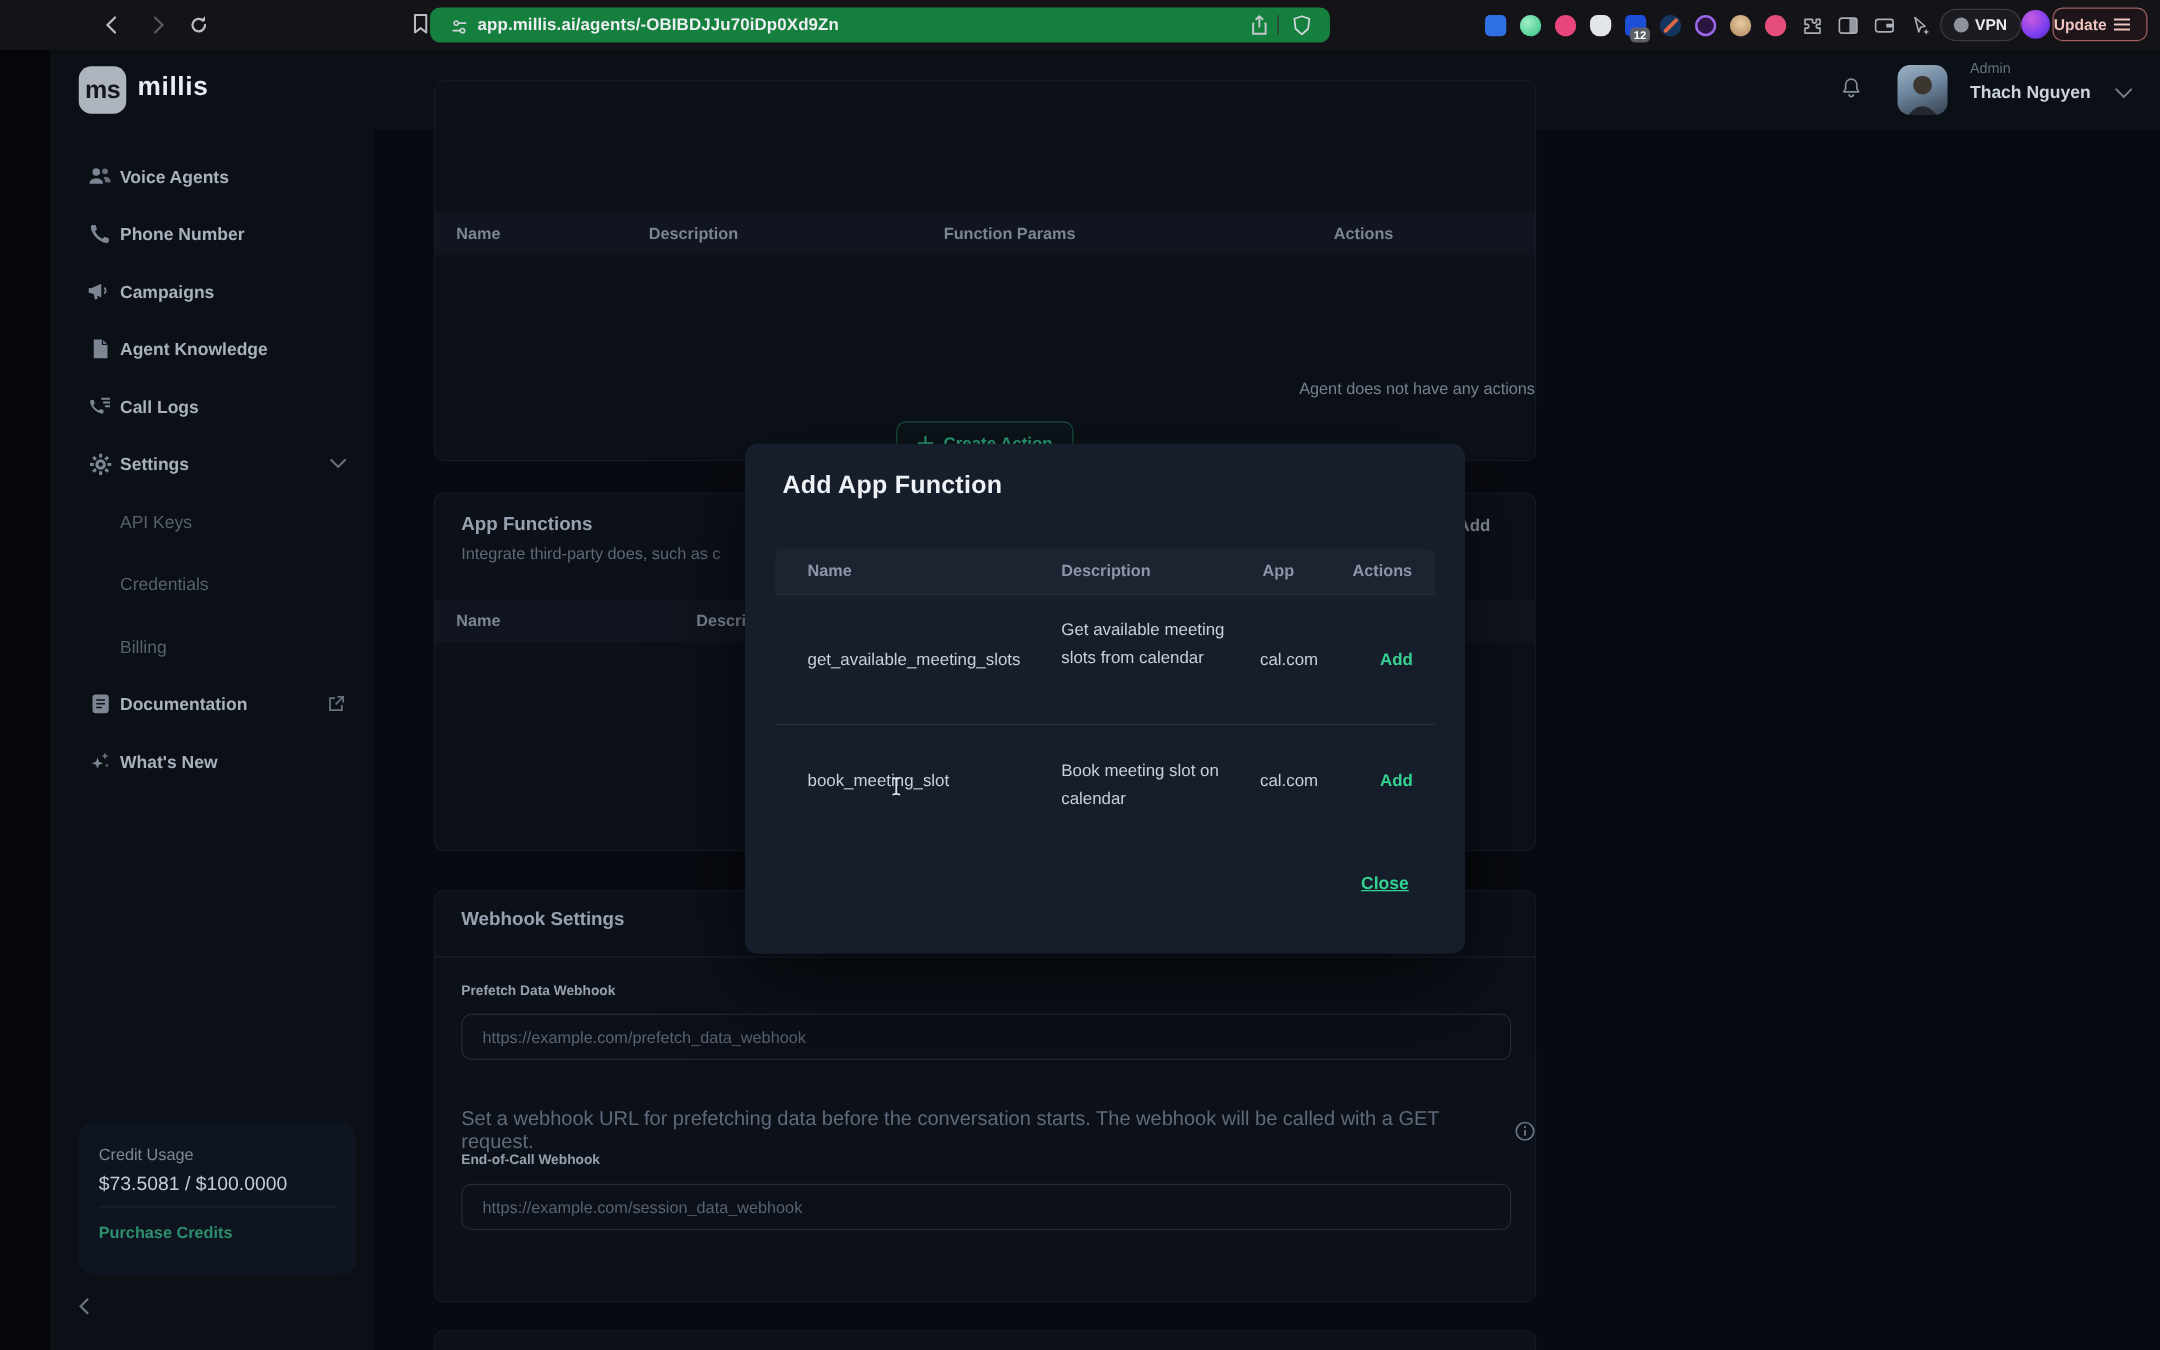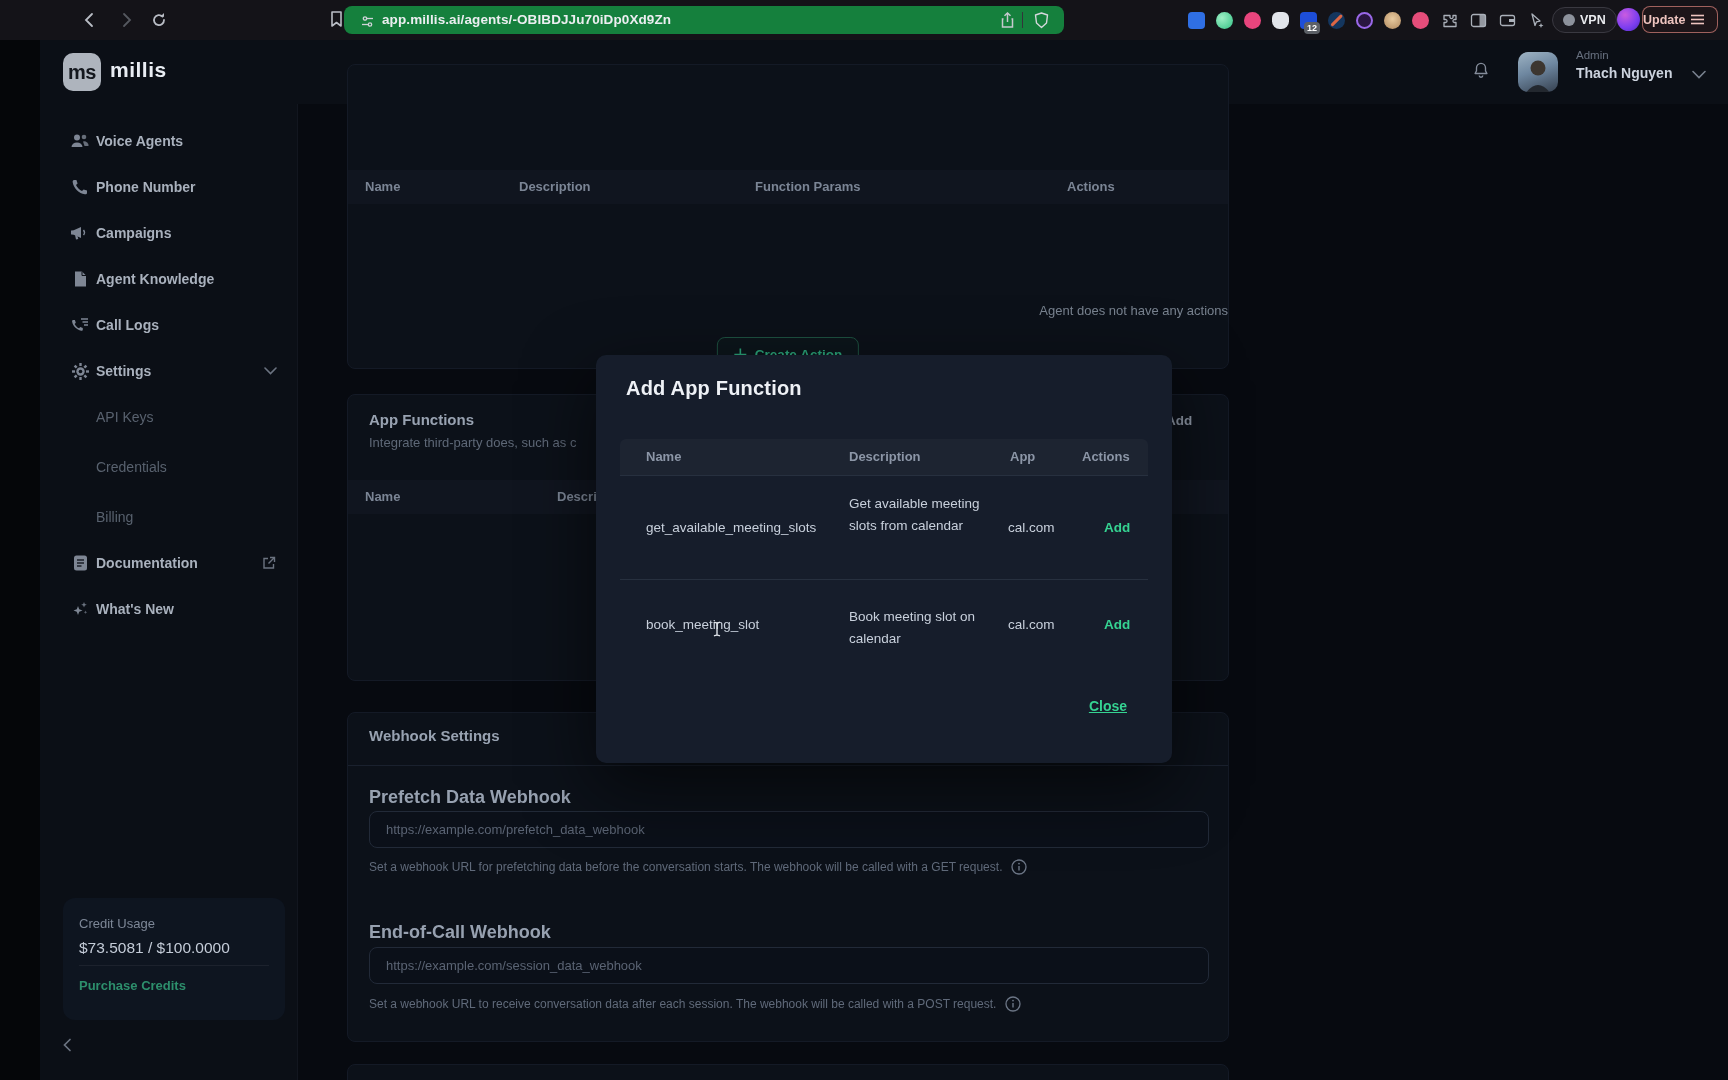--- a/index.html
+++ b/index.html
@@ -29,24 +29,24 @@
   .nav-item .lbl { position:absolute; left:56px; font-size:14px; font-weight:600; color:#a9b1bd; }
   .nav-item .lbl.sub { color:#58616e; font-weight:500; }
   .credit-card { position:absolute; left:23px; top:794px; width:222px; height:122px; background:#0e1520; border-radius:12px; padding:18px 16px; }
   .main { position:absolute; left:258px; top:64px; width:1430px; height:976px; }
   .card { position:absolute; left:49px; width:882px; background:#0c1119; border:1px solid #141a26; border-radius:8px; }
   .strip { position:absolute; left:0; width:880px; height:34px; background:#10151f; }
   .colhead { position:absolute; top:0; line-height:34px; font-size:13px; font-weight:600; color:#7b8595; }
   .sec-title { font-size:15px; font-weight:700; color:#98a2b1; }
   .sec-sub { font-size:13px; color:#5e6877; }
   .divider { position:absolute; left:0; width:880px; height:1px; background:#1a212e; }
-  .field-label { font-size:18px; font-weight:600; color:#97a1b0; }
+  .field-label { font-size:11px; font-weight:600; color:#97a1b0; }
   .whk-input { position:absolute; left:21px; width:840px; height:37px; background:#0b1019; border:1px solid #222a38; border-radius:8px; color:#c7cfdb; font-size:13px; padding:0 16px; outline:none; font-family:"Liberation Sans","DejaVu Sans",sans-serif; }
   .whk-input::placeholder { color:#5a6373; }
-  .help-row { position:absolute; left:21px; display:flex; align-items:center; gap:9px; font-size:12px; color:#606a7a; }
+  .help-row { position:absolute; left:21px; display:flex; align-items:center; gap:9px; font-size:16px; color:#606a7a;margin-top:28px; }
 
   .green-btn { display:flex; align-items:center; gap:8px; padding:0 16px; height:34px; border:1px solid #1d5140; border-radius:8px; background:rgba(20,60,48,.10); color:#2aa278; font-size:13.5px; font-weight:700; cursor:pointer; }
 
   
   .modal { position:absolute; left:556px; top:315px; width:576px; height:408px; background:#161d2b; border-radius:10px; box-shadow:0 24px 70px rgba(0,0,0,.6); }
   .modal-title { position:absolute; left:30px; top:22px; font-size:20px; font-weight:800; color:#eef1f6; letter-spacing:.2px; }
   .m-table { position:absolute; left:24px; top:84px; width:528px; }
   .m-head { position:relative; height:36px; background:rgba(255,255,255,.03); border-radius:6px 6px 0 0; }
   .m-col { position:absolute; font-size:13px; font-weight:600; color:#8c96a7; line-height:36px; }
   .m-div { height:1px; background:#27303f; }
@@ -373,30 +373,20 @@
               <svg width="16" height="16" viewBox="0 0 16 16">
                 <circle cx="8" cy="8" r="7" stroke="currentColor" stroke-width="1.3" fill="none"></circle>
                 <line x1="8" y1="7" x2="8" y2="11.5" stroke="currentColor" stroke-width="1.4"></line>
                 <circle cx="8" cy="4.6" r="0.9" fill="currentColor"></circle>
               </svg>
             </span>
         </div>
 
         <div class="abs field-label" style="left:21px;top:209px;">End-of-Call Webhook</div>
         <input class="whk-input" style="top: 234px;" placeholder="https://example.com/session_data_webhook">
-        <div class="help-row" style="top:283px;">
-          <span>Set a webhook URL to receive conversation data after each session. The webhook will be called with a POST request.</span>
-          <span style="color:#6c7686;">
-              <svg width="16" height="16" viewBox="0 0 16 16">
-                <circle cx="8" cy="8" r="7" stroke="currentColor" stroke-width="1.3" fill="none"></circle>
-                <line x1="8" y1="7" x2="8" y2="11.5" stroke="currentColor" stroke-width="1.4"></line>
-                <circle cx="8" cy="4.6" r="0.9" fill="currentColor"></circle>
-              </svg>
-            </span>
-        </div>
       </div>
 
       <div class="card" style="top:960px;height:120px;border-radius:8px 8px 0 0;">
         
         
       </div>
     </div>
 
     <div class="modal">
       <div class="modal-title">Add App Function</div>

